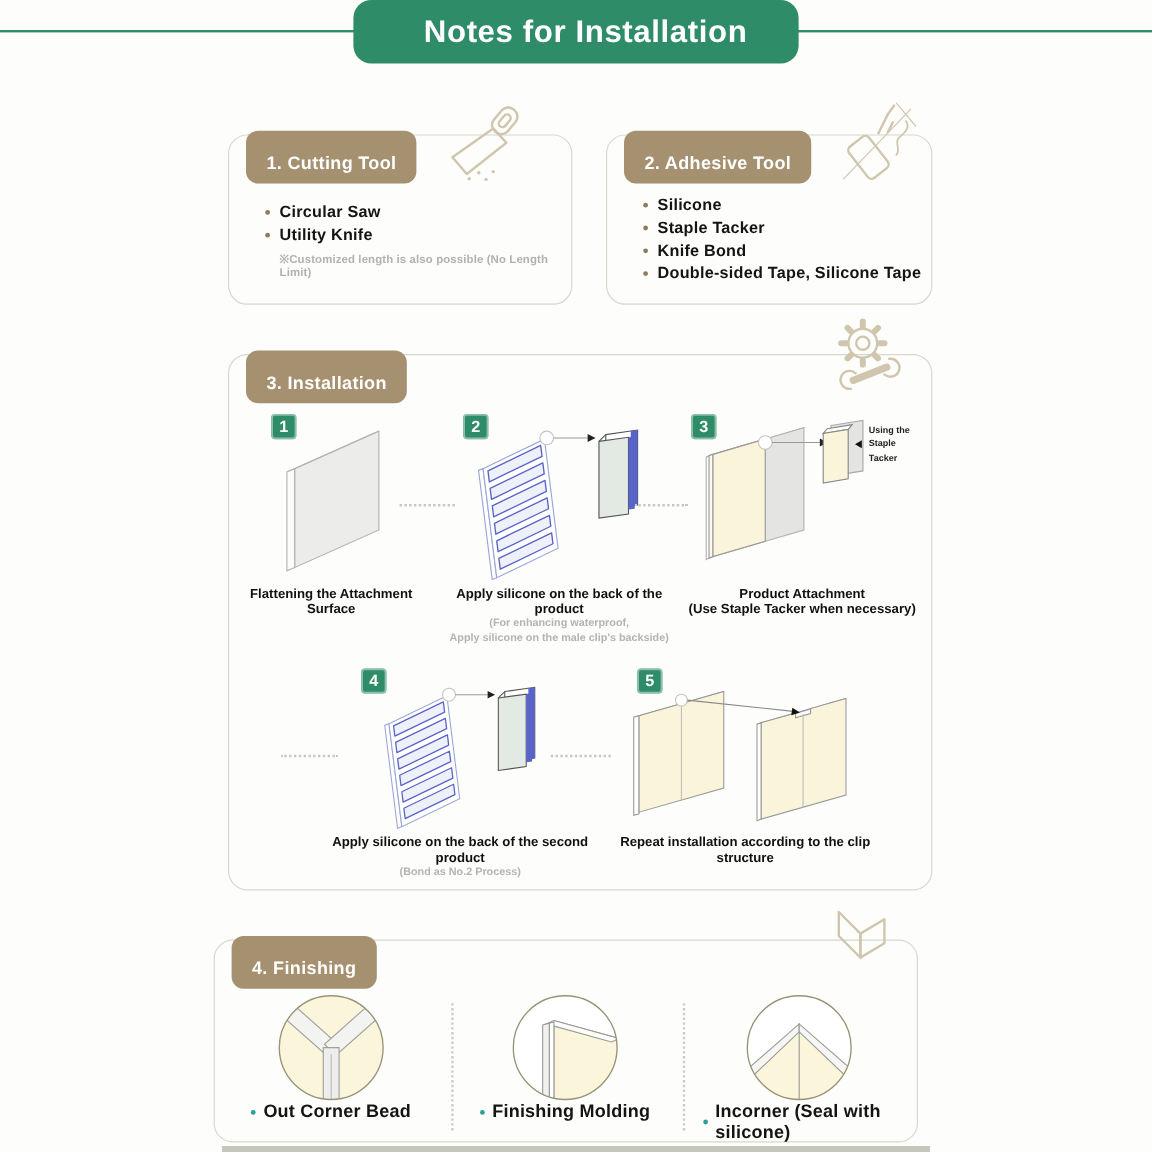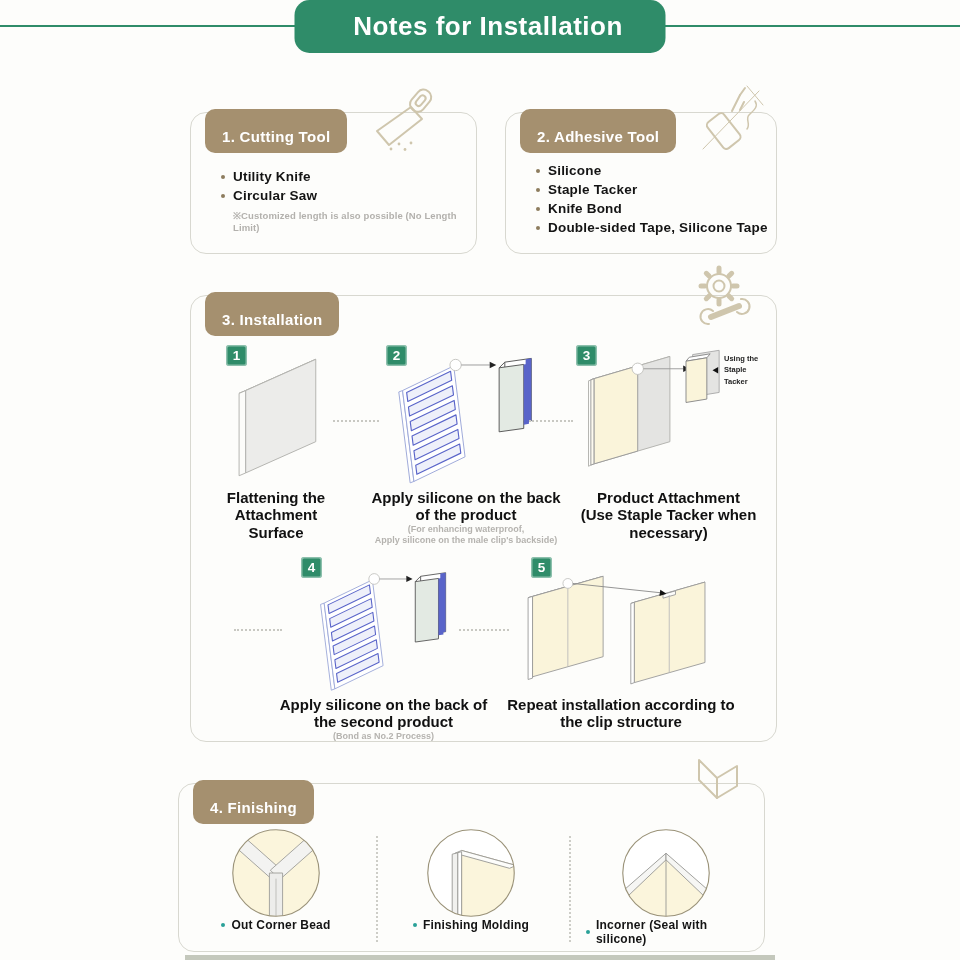--- a/index.html
+++ b/index.html
@@ -26,32 +26,32 @@
   .dot{width:4px;height:4px;border-radius:50%;background:#8d7c5e;flex:0 0 auto;}
   .li-label{font-weight:bold;font-size:13.5px;color:#141414;letter-spacing:.2px;}
   .note{margin:6px 0 0 12px;font-weight:bold;font-size:9.5px;color:#b3b1ad;letter-spacing:.1px;}
 
   
   .step{position:absolute;}
   .step-num{position:absolute;width:21px;height:21px;background:#2f8c69;color:#fff;
     font-weight:bold;font-size:13.5px;display:flex;align-items:center;justify-content:center;
     border-radius:3px;box-shadow:inset 0 0 0 1.5px rgba(255,255,255,.45);}
   .step svg{display:block;margin:6px auto 0;}
-  .cap{font-weight:bold;font-size:15px;color:#111;text-align:center;line-height:1.15;}
+  .cap{font-weight:bold;font-size:11px;color:#111;text-align:center;line-height:1.15;}
   .sub{font-weight:bold;font-size:9px;color:#b5b3af;text-align:center;line-height:1.3;}
   .callout{position:absolute;font-weight:bold;font-size:7.5px;color:#222;line-height:1.5;}
 
   .dots-h{position:absolute;border-top:2px dotted #c8c8c2;height:0;}
   .dots-v{position:absolute;border-left:2px dotted #cdcdc7;width:0;}
 
   
   .fin-circle{position:absolute;}
   .fin-cap{position:absolute;width:160px;display:flex;align-items:center;justify-content:center;gap:6px;}
   .fin-cap .dot{background:#2aa198;}
-  .fin-cap .li-label{font-size:12px;}
+  .fin-cap .li-label{font-size:15px;}
 
   .bottom-strip{position:absolute;left:185px;top:955px;width:590px;height:5px;background:#c4c8bc;}
 </style>
 </head>
 <body>
 
 <div id="page">
 
   <div class="header-line"></div>
   <div class="header-badge">Notes for Installation</div>
@@ -65,25 +65,25 @@
       <g fill="#cfc6ad" stroke="none">
         <circle cx="22" cy="62" r="1.4"></circle>
           <circle cx="30" cy="57" r="1.4"></circle>
         <circle cx="36" cy="62.5" r="1.4"></circle>
           <circle cx="42" cy="56" r="1.4"></circle>
       </g>
     </svg>
     <div class="list">
       <div class="li">
         <span class="dot"></span>
+        <span class="li-label">Circular Saw</span>
+      </div>
+      <div class="li">
+        <span class="dot"></span>
         <span class="li-label">Utility Knife</span>
-      </div>
-      <div class="li">
-        <span class="dot"></span>
-        <span class="li-label">Circular Saw</span>
       </div>
       <div class="note">※Customized length is also possible (No Length Limit)</div>
     </div>
   </div>
 
   <div class="box" style="left:505px;top:112px;width:270px;height:140px;">
     <div class="badge">2. Adhesive Tool</div>
     <svg class="icon" style="left:193px;top:-30px;" width="68" height="72" viewBox="0 0 68 72" fill="none" stroke="#cfc6ad" stroke-width="2" stroke-linejoin="round" stroke-linecap="round">
       <rect x="14" y="32" width="21" height="33" rx="4" transform="rotate(-38 24 48)"></rect>
       <path d="M33,28 L41,12"></path>

